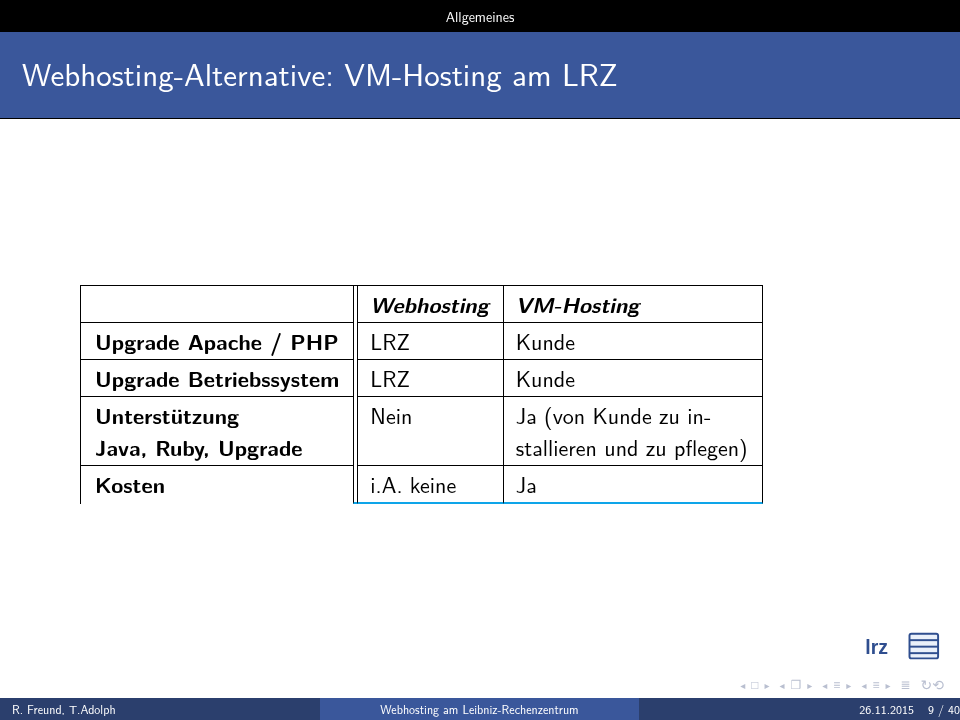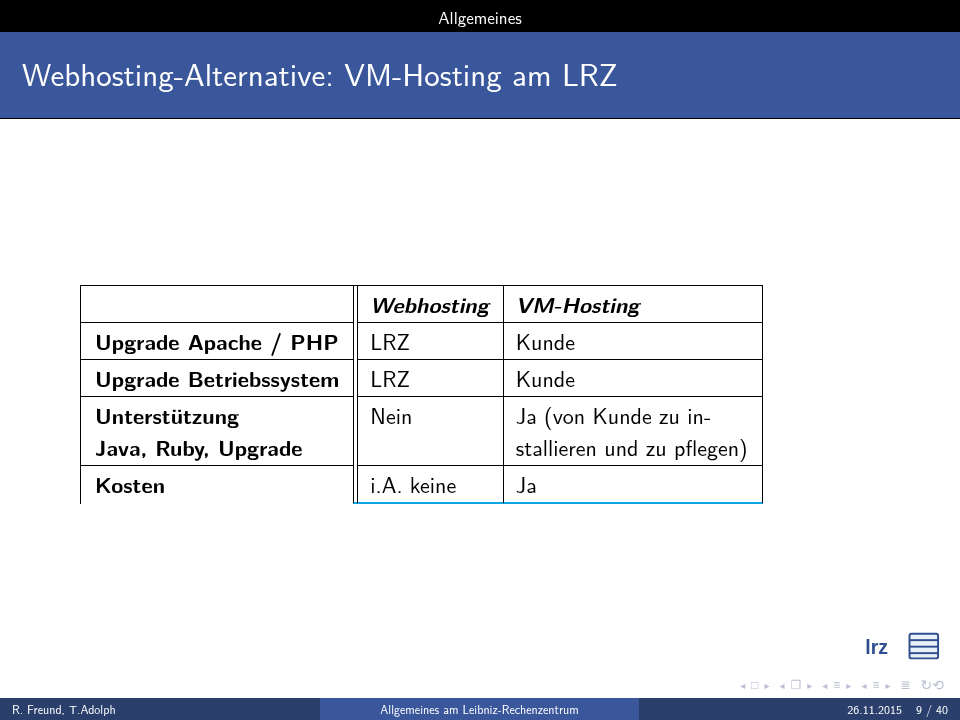--- a/index.html
+++ b/index.html
@@ -7,21 +7,21 @@
   body { display: flex; flex-direction: column; background: #ffffff; }
 
   
   .top-tab {
     background: #000000;
     color: #ffffff;
     height: 32px;
     display: flex;
     justify-content: center;
     align-items: center;
-    font-size: 17px;
+    font-size: 14px;
   }
   .title-bar {
     background: #3a579b;  
     color: #ffffff;
     padding: 18px 22px 22px 22px;
     font-size: 31px;
     border-bottom: 1px solid #000000;
     font-weight: 400;
   }
 
@@ -66,21 +66,21 @@
 
   
   .footer {
     display: flex;
     height: 22px;
     font-size: 12px;
     color: #ffffff;
   }
   .footer .left  { background: #2b3f6d; flex: 0 0 33.3%; display:flex; align-items:center; padding-left: 12px; }
   .footer .mid   { background: #3a579b; flex: 0 0 33.3%; display:flex; align-items:center; justify-content:center; }
-  .footer .right { background: #2b3f6d; flex: 1 1 auto;  display:flex; align-items:center; justify-content:flex-end; padding-right: 12px; gap: 14px; }
+  .footer .right { background: #2b3f6d; flex: 1 1 auto;  display:flex; align-items:center; justify-content:flex-end; gap: 14px; }
 
   
   .nav-icons {
     height: 28px;
     display: flex;
     justify-content: flex-end;
     align-items: center;
     gap: 10px;
     padding-right: 16px;
     color: #b9bfd0;
@@ -174,19 +174,19 @@
   <span class="grp"><span class="tri">◂</span>&nbsp;≡&nbsp;<span class="tri">▸</span></span>
   <span class="grp">≣</span>
   <span class="loop">↻⟲</span>
 </div>
 
 <div class="footer">
   <div class="left">
     <span>R. Freund, T.Adolph</span>
   </div>
   <div class="mid">
-    <span>Allgemeines am Leibniz-Rechenzentrum</span>
+    <span>Webhosting am Leibniz-Rechenzentrum</span>
   </div>
   <div class="right">
     <span>26.11.2015</span>
     <span>9 / 40</span>
   </div>
 </div>
 
 </body></html>

